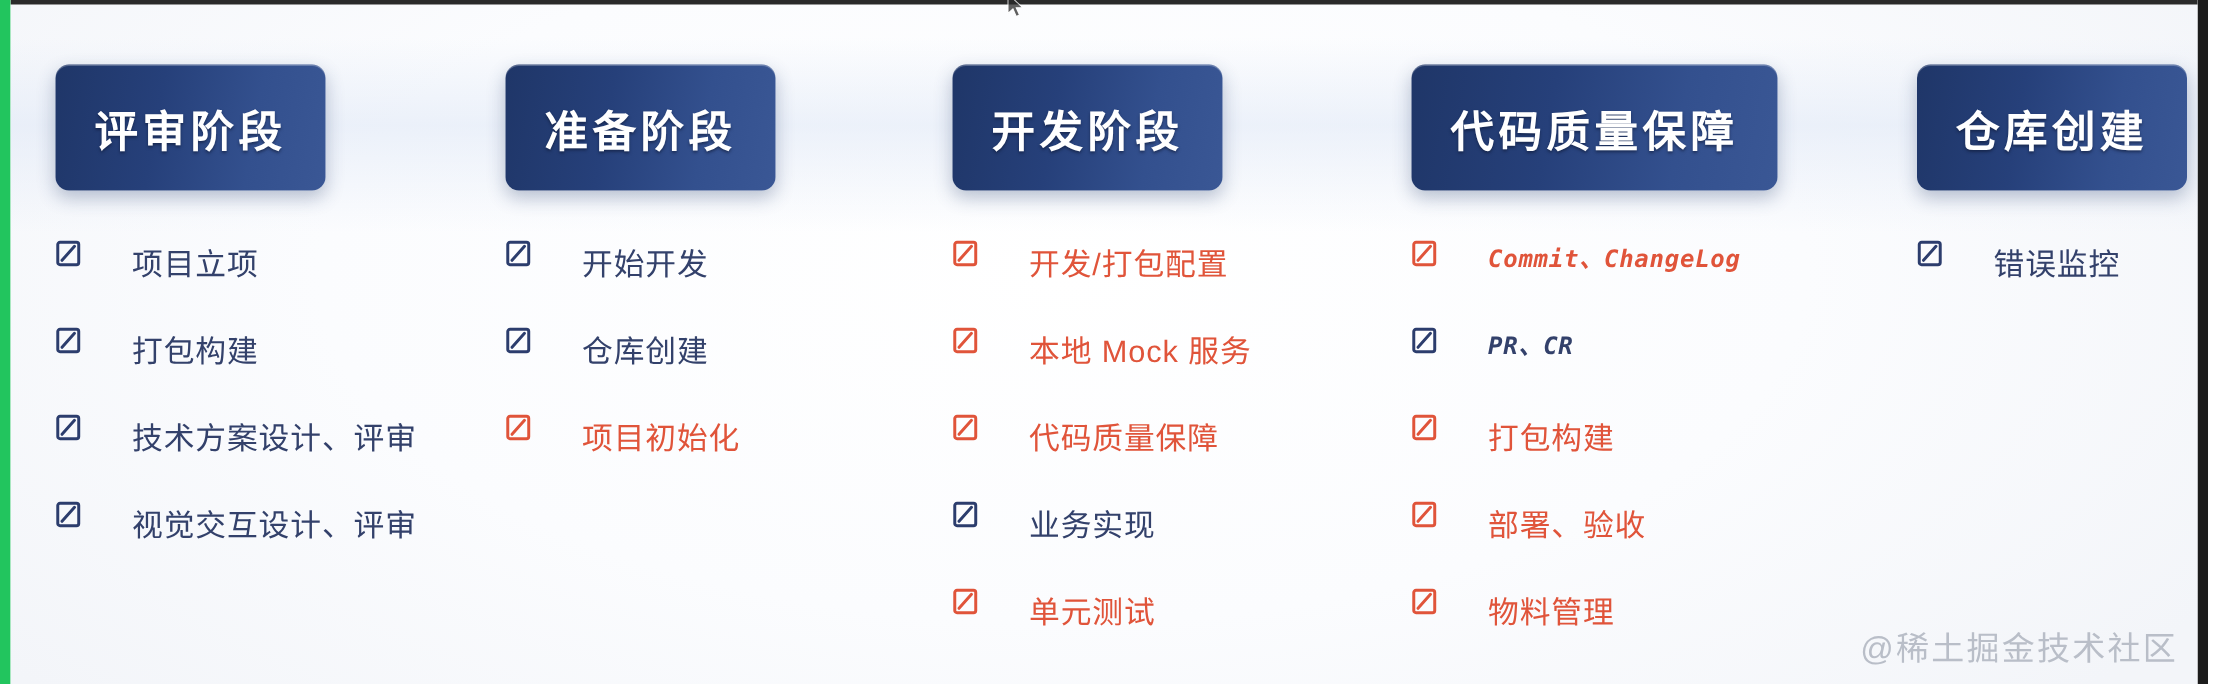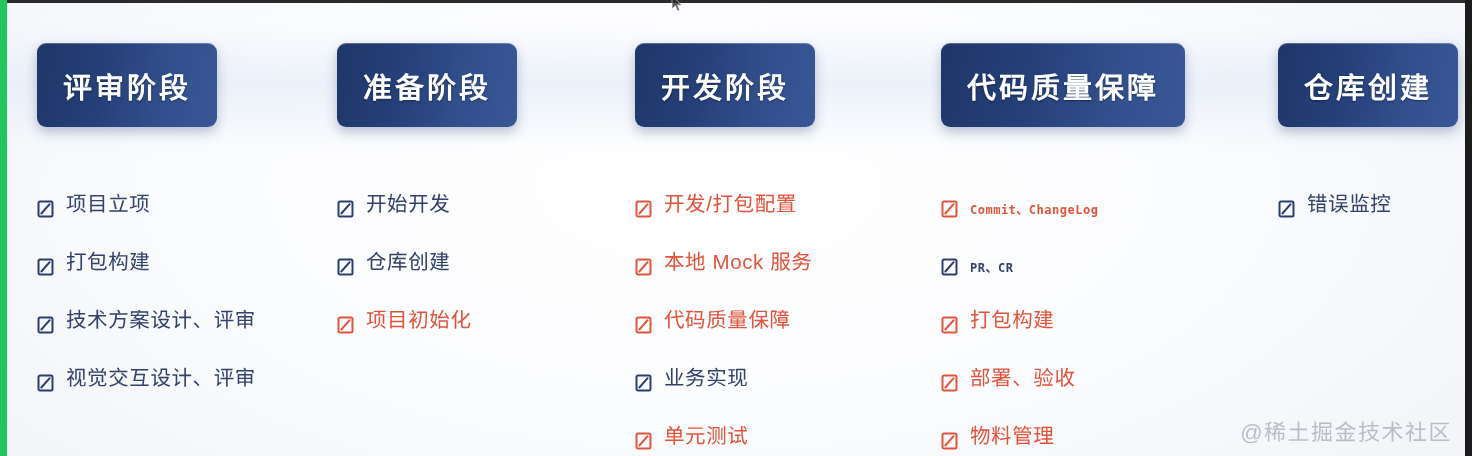--- a/index.html
+++ b/index.html
@@ -102,43 +102,45 @@
   }
 
   
   .task-list {
     margin-top: 32px;
     list-style: none;
     padding: 0;
   }
   .task-item {
     display: flex;
-    align-items: flex-end;
+    align-items: flex-start;
     height: 58px;
     white-space: nowrap;
+    gap: 22px;
   }
   .task-icon {
     flex: 0 0 auto;
     width: 17px;
     height: 18px;
     margin-right: 12px;
     position: relative;
     top: 1px;
   }
   .task-label {
     font-size: 20.5px;
     font-weight: 500;
     letter-spacing: .6px;
   }
   
   .task-item.latin .task-label {
     font-family: "DejaVu Sans Mono", "Liberation Mono", monospace;
-    font-size: 12px;
+    font-size: 16px;
     font-weight: 700;
     letter-spacing: .5px;
+    font-style: italic;
   }
 
   .tone-blue  .task-label { color: #33416b; }
   .tone-red   .task-label { color: #e0543a; }
 
   
   .watermark {
     position: absolute;
     right: 16px;
     bottom: 10px;

